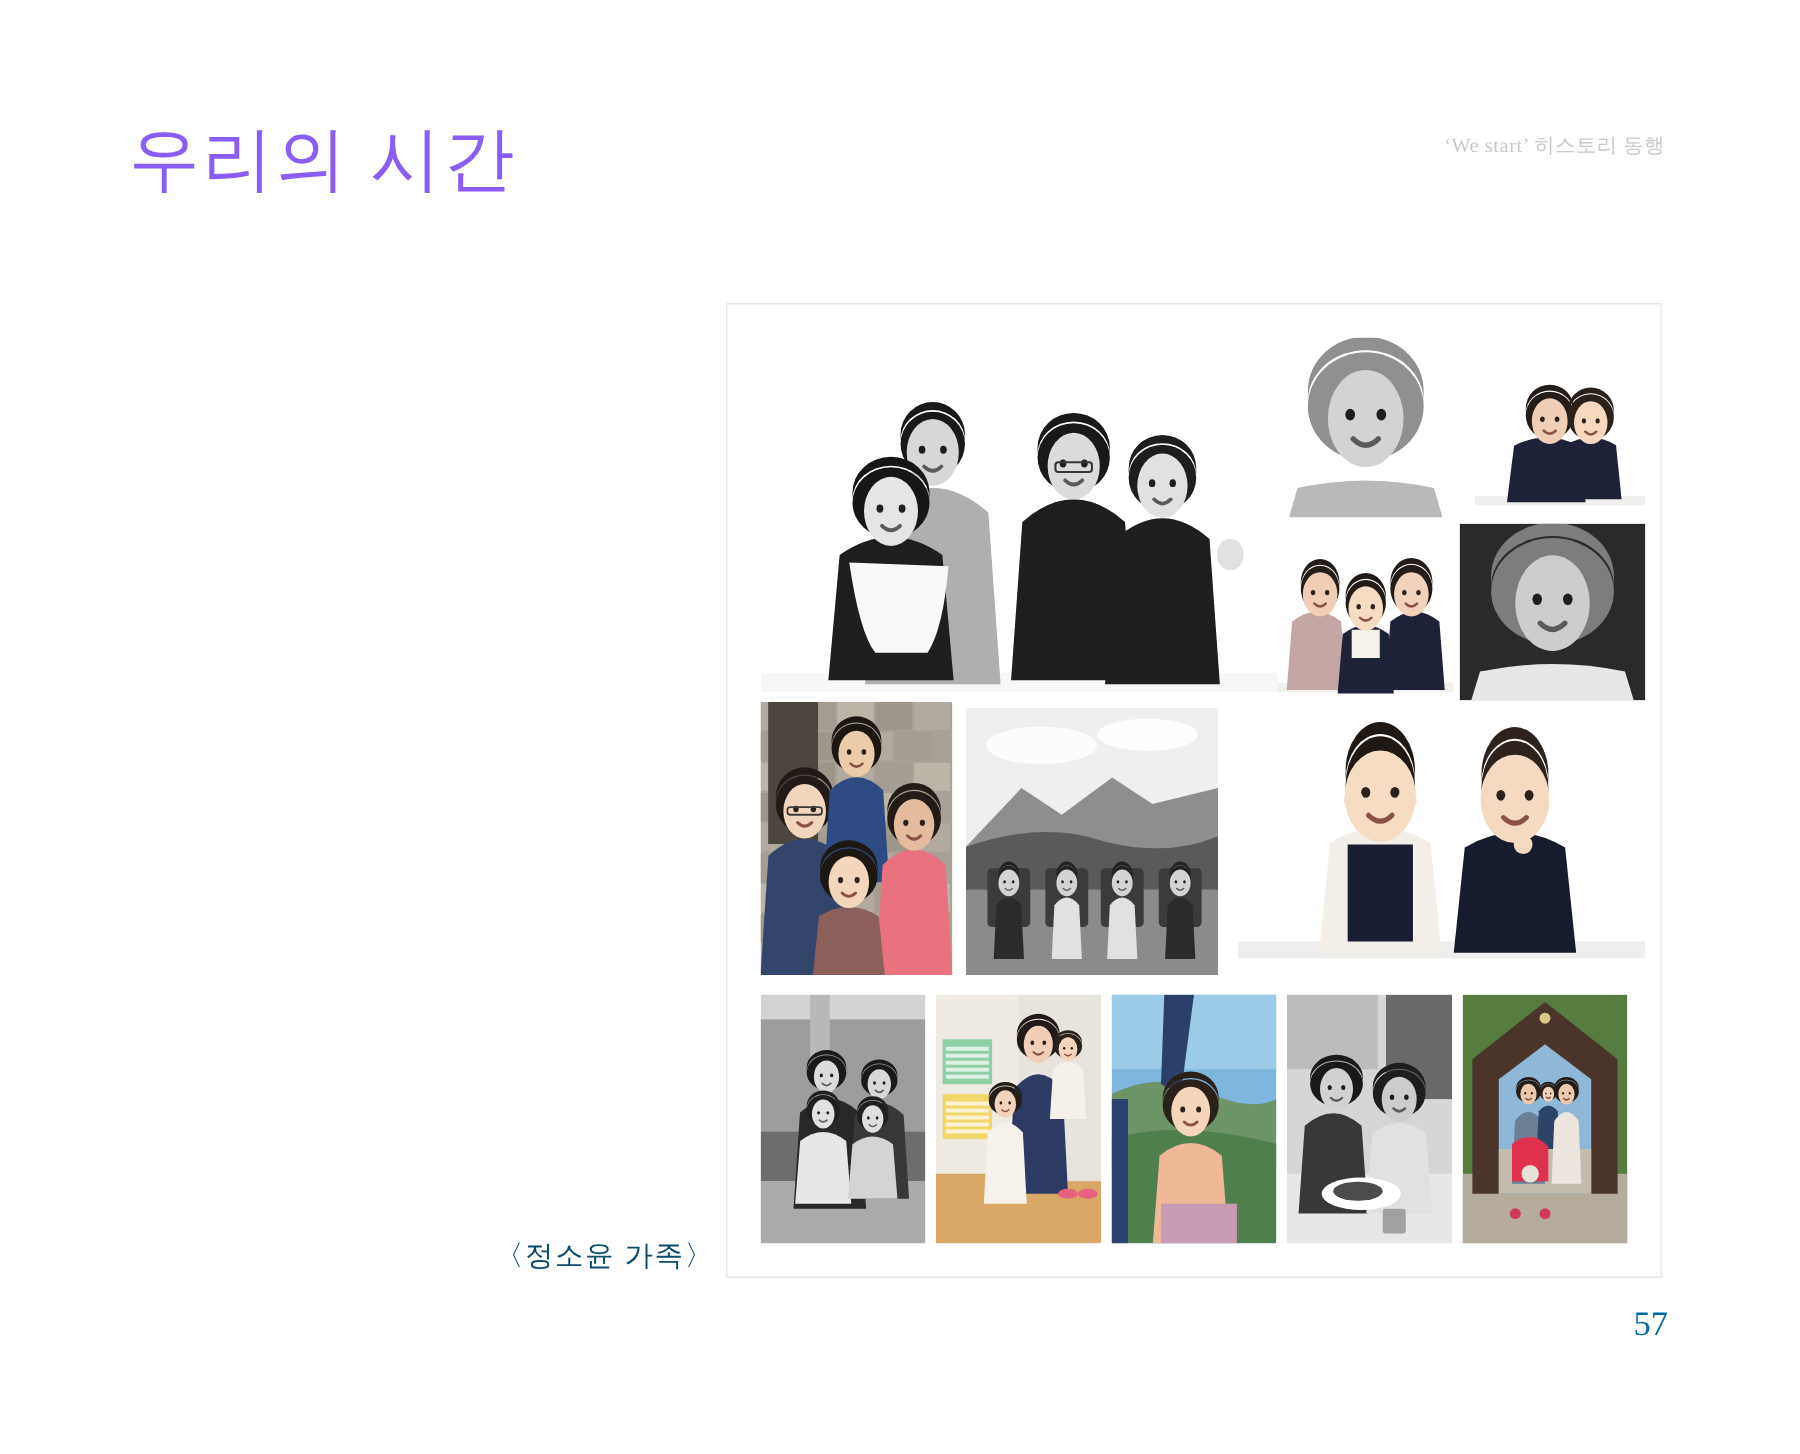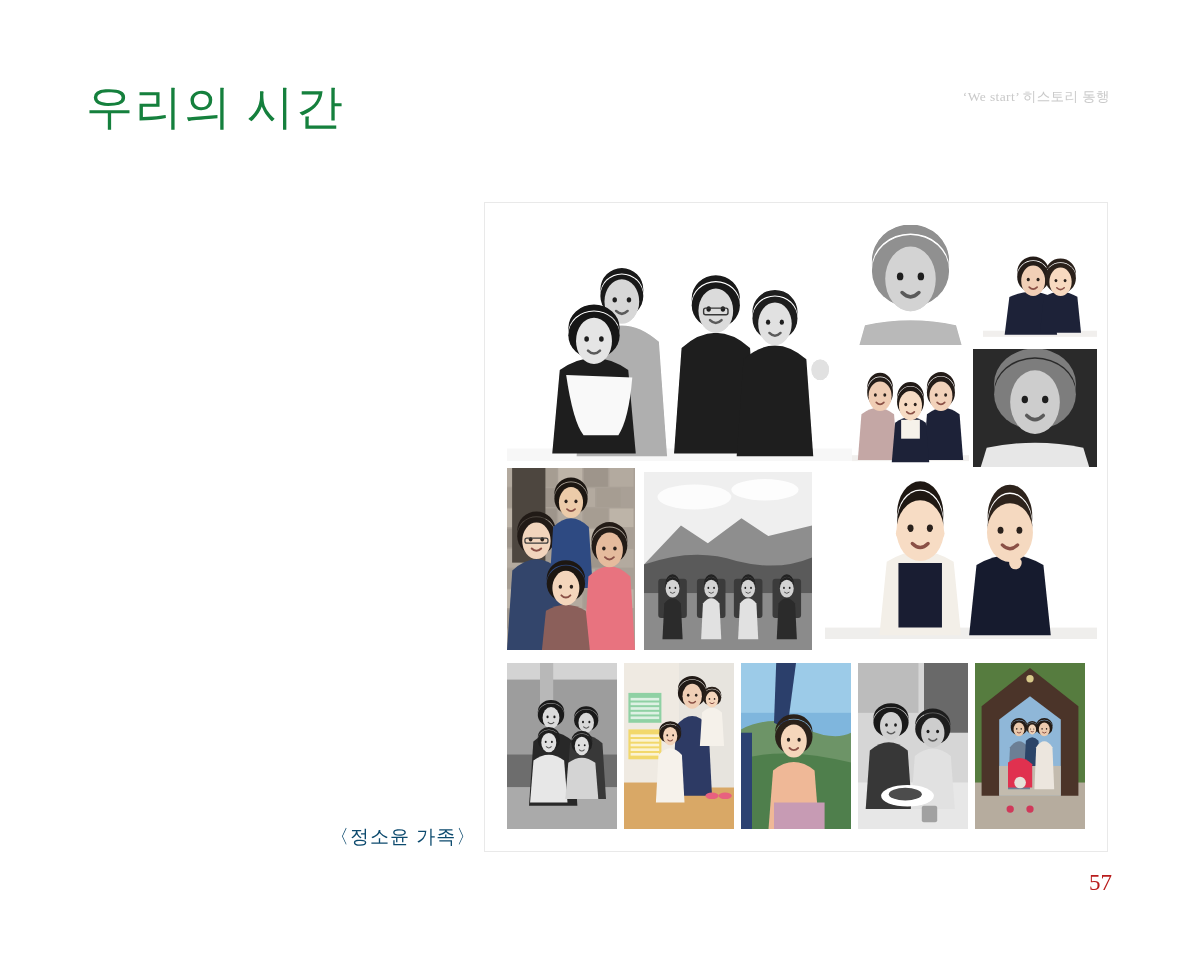--- a/index.html
+++ b/index.html
@@ -18,21 +18,21 @@
 
   
   .slide-title {
     position: absolute;
     left: 86px;
     top: 80px;
     font-family: "Liberation Serif", "DejaVu Serif", serif;
     font-size: 47px;
     line-height: 1.15;
     letter-spacing: 2px;
-    color: #15803d;
+    color: #8b5cf6;
     white-space: nowrap;
   }
   .header-tagline {
     position: absolute;
     right: 90px;
     top: 88px;
     font-family: "Liberation Serif", "DejaVu Serif", serif;
     font-size: 13.5px;
     letter-spacing: 0.4px;
     color: #c9c9c9;
@@ -88,21 +88,21 @@
   }
   .footer-text {
     font-family: "Liberation Serif", "DejaVu Serif", serif;
     font-size: 14.5px;
     color: #bdbdbd;
     letter-spacing: 0.6px;
   }
   .footer-page {
     font-family: "Liberation Serif", "DejaVu Serif", serif;
     font-size: 23px;
-    color: #b91c1c;
+    color: #0369a1;
   }
 </style>
 </head>
 <body>
 
 <div class="slide-title">우리의 시간</div>
 
 <div class="header-tagline">‘We start’ 히스토리 동행</div>
 
 <div class="collage-frame" id="collage-frame">

